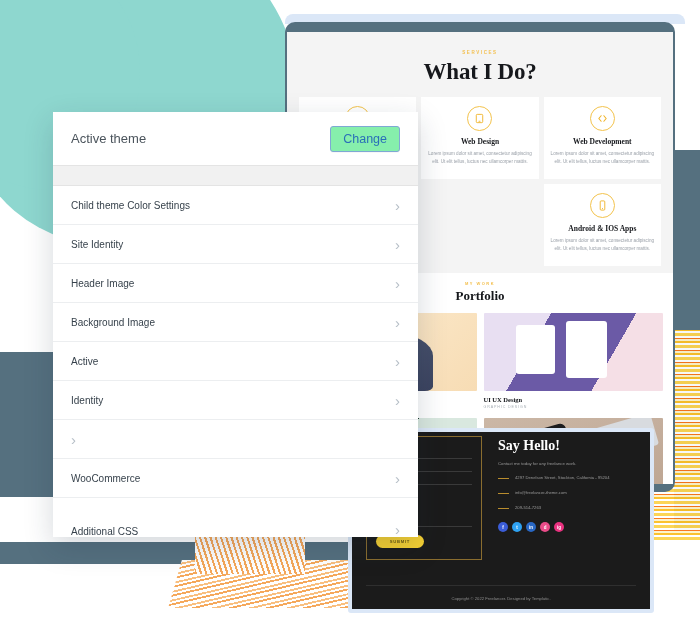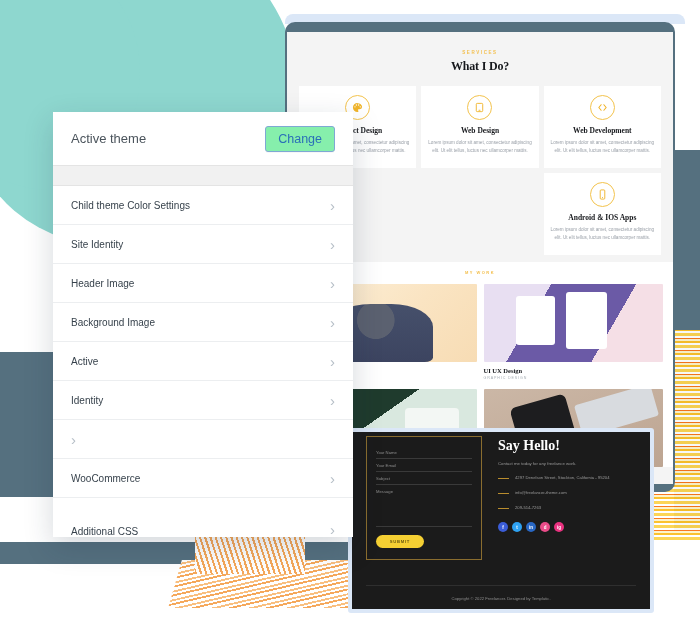--- a/index.html
+++ b/index.html
@@ -77,21 +77,21 @@
     background:#f4f4f4;overflow:hidden;
   }
   .lightblue-edge{
     position:absolute;left:285px;top:14px;width:400px;height:10px;
     background:#dbe7f7;border-radius:8px 8px 0 0;
   }
 
   
   .svc{padding:18px 10px 0;text-align:center;}
   .svc-eyebrow{font-size:4.5px;letter-spacing:1.6px;color:#f3bf4d;font-weight:700;text-transform:uppercase;}
-  .svc-title{font-family:"Liberation Serif",serif;font-weight:700;font-size:12px;color:#16181c;margin-top:4px;letter-spacing:-.2px;}
+  .svc-title{font-family:"Liberation Serif",serif;font-weight:700;font-size:23px;color:#16181c;margin-top:4px;letter-spacing:-.2px;}
   .svc-grid{display:flex;gap:5px;margin-top:12px;padding:0 2px;}
   .svc-card{flex:1;background:#fff;padding:9px 6px 12px;}
   .svc-ic{
     width:23px;height:23px;border-radius:50%;border:1.4px solid #f3c34d;
     margin:0 auto 6px;display:flex;align-items:center;justify-content:center;
     color:#f0b429;
   }
   .svc-ic svg{width:11px;height:11px;}
   .svc-name{font-family:"Liberation Serif",serif;font-weight:700;font-size:7.5px;color:#16181c;}
   .svc-desc{font-size:4.6px;line-height:1.85;color:#9aa0a8;margin-top:4px;}
@@ -140,21 +140,21 @@
   .say-li{display:flex;gap:6px;margin-top:8px;align-items:flex-start;}
   .dash{width:11px;height:1px;background:#b98d2e;margin-top:4px;flex:none;}
   .say-li-t{font-size:4.2px;color:#9a9a9a;line-height:1.7;}
   .socials{display:flex;gap:4px;margin-top:11px;}
   .soc{width:10px;height:10px;border-radius:50%;display:flex;align-items:center;justify-content:center;color:#fff;font-size:4.5px;font-weight:700;}
   .foot-sep{position:absolute;left:14px;right:14px;bottom:23px;height:1px;background:#2f2f2f;}
   .foot{position:absolute;left:0;right:0;bottom:8px;text-align:center;font-size:4.2px;color:#8d8d8d;}
 
   
   .panel{
-    position:absolute;left:53px;top:112px;width:300px;
+    position:absolute;left:53px;top:112px;width:365px;
     background:#fff;box-shadow:0 10px 28px rgba(20,40,60,.18);
   }
   .panel-head{
     height:53px;display:flex;align-items:center;justify-content:space-between;
     padding:0 18px;box-sizing:border-box;
   }
   .panel-head-label{font-size:13px;color:#4b545c;}
   .change-btn{
     border:1px solid #7fa8d4;color:#2a6fb8;background:#86efac;border-radius:3px;
     font-size:12.5px;padding:5px 12px;font-family:"Liberation Sans",sans-serif;
@@ -240,20 +240,21 @@
                 </svg>
             </div>
             <div class="svc-name">Android &amp; IOS Apps</div>
             <div class="svc-desc">Lorem ipsum dolor sit amet, consectetur adipiscing elit. Ut elit tellus, luctus nec ullamcorper mattis.</div>
           </div>
         </div>
       </div>
 
       <div class="pf">
         <div class="pf-eyebrow">MY WORK</div>
+        <div class="pf-title">Portfolio</div>
         <div class="pf-grid">
           <div class="pf-col">
             <div class="pf-thumb pf-t1"></div>
             <div class="pf-cap" style="visibility:hidden;">
               <div class="pf-cap-t">&nbsp;</div>
                 <div class="pf-cap-s">&nbsp;</div>
             </div>
             <div class="pf-thumb pf-t3"></div>
           </div>
           <div class="pf-col">

